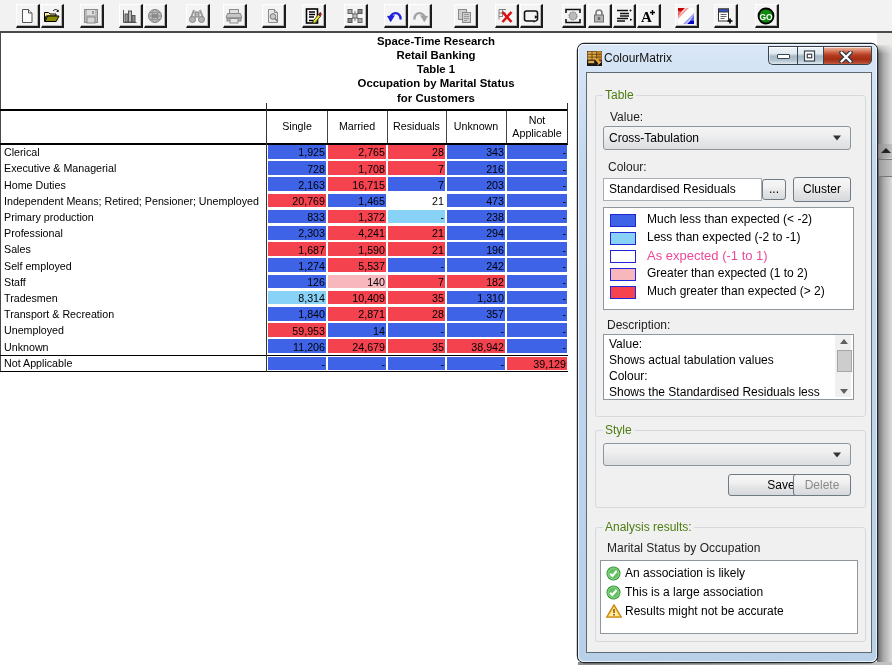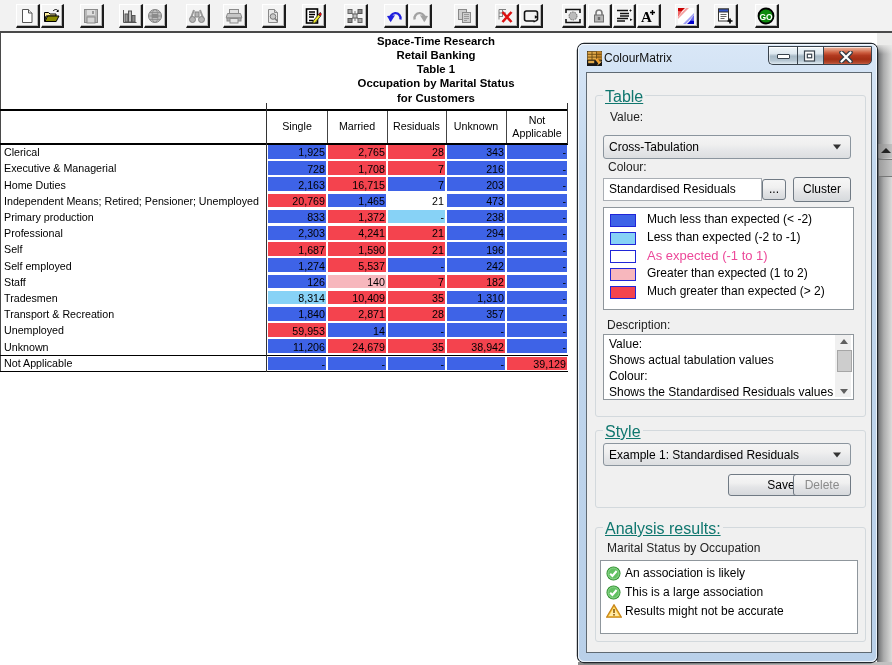--- a/index.html
+++ b/index.html
@@ -5,21 +5,21 @@
  font-family:"Liberation Sans",sans-serif;}
 .abs{position:absolute;}
 .tb-btn{position:absolute;top:4px;height:21px;background:#f4f4f4;
  border-top:1px solid #ffffff;border-left:1px solid #ffffff;
  border-bottom:2px solid #1c1c1c;border-right:2px solid #1c1c1c;
  box-shadow:inset -1px -1px 0 #b8b8b8;}
 .tb-btn svg{position:absolute;left:50%;top:50%;transform:translate(-50%,-50%);}
 .cellnum{position:absolute;font-size:10.7px;color:#000;text-align:right;}
 .rowlab{position:absolute;font-size:10.7px;color:#000;left:4px;white-space:nowrap;}
 .gb{position:absolute;border:1px solid #d3d9dd;border-radius:3px;}
-.gb-label{position:absolute;font-size:16px;color:#0f766e;background:#f0f0f0;padding:0 2px;white-space:nowrap;text-decoration:underline;}
+.gb-label{position:absolute;font-size:12px;color:#4d7c0f;background:#f0f0f0;padding:0 2px;white-space:nowrap;}
 .lbl{position:absolute;font-size:12px;color:#1e1e1e;white-space:nowrap;}
 .combo{position:absolute;border:1px solid #8b959e;border-radius:3px;
  background:linear-gradient(#f4f4f4,#efefef 40%,#e7e8ea 60%,#dcdee0);
  font-size:12px;color:#000;}
 .combo .ct{position:absolute;left:5px;top:50%;transform:translateY(-50%);white-space:nowrap;}
 .combo .ca{position:absolute;right:9px;top:50%;transform:translateY(-50%);width:0;height:0;
  border-left:4px solid transparent;border-right:4px solid transparent;border-top:5px solid #333;}
 .w7btn{position:absolute;border:1px solid #707a84;border-radius:3px;
  background:linear-gradient(#f6f6f6,#f0f0f0 40%,#e4e5e7 60%,#d6d9dc);
  font-size:12px;color:#000;text-align:center;}
@@ -269,21 +269,21 @@
 <div class="abs" style="left:267.6px;top:225.9px;width:58.8px;height:13.8px;background:#3e63e7;"></div>
 <div class="cellnum" style="left:267px;top:227.4px;width:58px;">2,303</div>
 <div class="abs" style="left:327.6px;top:225.9px;width:58.8px;height:13.8px;background:#f4434e;"></div>
 <div class="cellnum" style="left:327px;top:227.4px;width:58px;">4,241</div>
 <div class="abs" style="left:387.6px;top:225.9px;width:57.8px;height:13.8px;background:#f4434e;"></div>
 <div class="cellnum" style="left:387px;top:227.4px;width:57px;">21</div>
 <div class="abs" style="left:446.6px;top:225.9px;width:58.8px;height:13.8px;background:#3e63e7;"></div>
 <div class="cellnum" style="left:446px;top:227.4px;width:58px;">294</div>
 <div class="abs" style="left:506.6px;top:225.9px;width:60.8px;height:13.8px;background:#3e63e7;"></div>
 <div class="cellnum" style="left:506px;top:227.4px;width:60px;">-</div>
-<div class="rowlab" style="top:243.3px;">Self</div>
+<div class="rowlab" style="top:243.3px;">Sales</div>
 <div class="abs" style="left:267.6px;top:242.1px;width:58.8px;height:13.8px;background:#f4434e;"></div>
 <div class="cellnum" style="left:267px;top:243.6px;width:58px;">1,687</div>
 <div class="abs" style="left:327.6px;top:242.1px;width:58.8px;height:13.8px;background:#f4434e;"></div>
 <div class="cellnum" style="left:327px;top:243.6px;width:58px;">1,590</div>
 <div class="abs" style="left:387.6px;top:242.1px;width:57.8px;height:13.8px;background:#f4434e;"></div>
 <div class="cellnum" style="left:387px;top:243.6px;width:57px;">21</div>
 <div class="abs" style="left:446.6px;top:242.1px;width:58.8px;height:13.8px;background:#3e63e7;"></div>
 <div class="cellnum" style="left:446px;top:243.6px;width:58px;">196</div>
 <div class="abs" style="left:506.6px;top:242.1px;width:60.8px;height:13.8px;background:#3e63e7;"></div>
 <div class="cellnum" style="left:506px;top:243.6px;width:60px;">-</div>
@@ -391,21 +391,21 @@
     </svg></div>
 <div class="abs" style="left:822.5px;top:45.5px;width:47px;height:17px;background:linear-gradient(#ecb4a2,#e09478 16%,#cc5c3e 34%,#b23a20 50%,#a22e14 72%,#b04428 90%,#c86048);border:1px solid #39434d;border-radius:0 0 5px 0;box-shadow:inset 0 1px 0 rgba(255,255,255,.6);"></div>
 <div class="abs" style="left:838px;top:48.5px;width:16px;height:12px;"><svg width="16" height="12" viewBox="0 0 16 12">
       <path d="M3.5 1.5L12.5 10.5M12.5 1.5L3.5 10.5" stroke="#333c46" stroke-width="4.6" stroke-linecap="round"></path>
       <path d="M3.5 1.5L12.5 10.5M12.5 1.5L3.5 10.5" stroke="#ffffff" stroke-width="2.2" stroke-linecap="round"></path>
     </svg></div>
 <div class="abs" style="left:586px;top:72px;width:284px;height:579px;background:#f0f0f0;border:1px solid #5f6972;"></div>
 <div class="gb" style="left:595px;top:95px;width:269px;height:320px;"></div>
 <div class="gb-label" style="left:603px;top:88px;">Table</div>
 <div class="lbl" style="left:610px;top:110px;">Value:</div>
-<div class="combo" style="left:603px;top:126px;width:246px;height:22px;margin-top:9px;">
+<div class="combo" style="left:603px;top:126px;width:246px;height:22px;">
     <span class="ct">Cross-Tabulation</span>
     <span class="ca"></span>
   </div>
 <div class="lbl" style="left:608px;top:160px;">Colour:</div>
 <div class="abs" style="left:603px;top:178px;width:152px;height:21px;background:#fff;border:1px solid #a9aeb4;font-size:12px;color:#000;line-height:21px;padding-left:5px;">Standardised Residuals</div>
 <div class="w7btn" style="left:762px;top:179px;width:22px;height:19px;line-height:19px;">...</div>
 <div class="w7btn" style="left:793px;top:177px;width:56px;height:23px;line-height:23px;">Cluster</div>
 <div class="whitebox" style="left:603px;top:207px;width:249px;height:101px;"></div>
 <div class="abs" style="left:610px;top:214px;width:24px;height:11px;background:#3e63e7;border:1.4px solid #2026d8;"></div>
 <div class="abs" style="left:647px;top:212px;font-size:12px;color:#000;white-space:nowrap;">Much less than expected (&lt; -2)</div>
@@ -415,29 +415,28 @@
 <div class="abs" style="left:647px;top:248px;font-size:13px;color:#ec4899;white-space:nowrap;">As expected (-1 to 1)</div>
 <div class="abs" style="left:610px;top:268px;width:24px;height:11px;background:#f7b7bd;border:1.4px solid #2026d8;"></div>
 <div class="abs" style="left:647px;top:266px;font-size:12px;color:#000;white-space:nowrap;">Greater than expected (1 to 2)</div>
 <div class="abs" style="left:610px;top:286px;width:24px;height:11px;background:#f4434e;border:1.4px solid #2026d8;"></div>
 <div class="abs" style="left:647px;top:284px;font-size:12px;color:#000;white-space:nowrap;">Much greater than expected (&gt; 2)</div>
 <div class="lbl" style="left:607px;top:318px;">Description:</div>
 <div class="whitebox" style="left:603px;top:334px;width:249px;height:64px;"></div>
 <div class="abs" style="left:609px;top:337px;font-size:12px;color:#000;white-space:nowrap;">Value:</div>
 <div class="abs" style="left:609px;top:353px;font-size:12px;color:#000;white-space:nowrap;">Shows actual tabulation values</div>
 <div class="abs" style="left:609px;top:369px;font-size:12px;color:#000;white-space:nowrap;">Colour:</div>
-<div class="abs" style="left:609px;top:385px;font-size:12px;color:#000;white-space:nowrap;">Shows the Standardised Residuals values</div>
+<div class="abs" style="left:609px;top:385px;font-size:12px;color:#000;white-space:nowrap;">Shows the Standardised Residuals less</div>
 <div class="abs" style="left:835px;top:335px;width:16px;height:62px;background:#f0f0f0;"></div>
 <div class="abs" style="left:840px;top:339px;width:0;height:0;border-left:4px solid transparent;border-right:4px solid transparent;border-bottom:5px solid #606060;"></div>
 <div class="abs" style="left:836.5px;top:350px;width:13px;height:20px;background:#cdcdcd;border:1px solid #a6a6a6;"></div>
 <div class="abs" style="left:840px;top:389px;width:0;height:0;border-left:4px solid transparent;border-right:4px solid transparent;border-top:5px solid #606060;"></div>
 <div class="gb" style="left:595px;top:430px;width:269px;height:76px;"></div>
 <div class="gb-label" style="left:603px;top:423px;">Style</div>
 <div class="combo" style="left:603px;top:443px;width:246px;height:21px;">
-    <span class="ct">Example 1: Standardised Residuals</span>
     <span class="ca"></span>
   </div>
 <div class="w7btn" style="left:728px;top:474px;width:56px;height:20px;line-height:20px;padding-left:24px;">Save</div>
 <div class="w7btn" style="left:793px;top:474px;width:56px;height:20px;line-height:20px;color:#8b8b8b;">Delete</div>
 <div class="gb" style="left:595px;top:527px;width:269px;height:113px;"></div>
 <div class="gb-label" style="left:603px;top:520px;">Analysis results:</div>
 <div class="lbl" style="left:607px;top:541px;">Marital Status by Occupation</div>
 <div class="whitebox" style="left:600px;top:560px;width:256px;height:72px;"></div>
 <div class="abs" style="left:606px;top:566px;width:14px;height:14px;"><svg width="15" height="15" viewBox="0 0 15 15">
       <circle cx="7.5" cy="7.5" r="7" fill="#2e8f2e"></circle>

